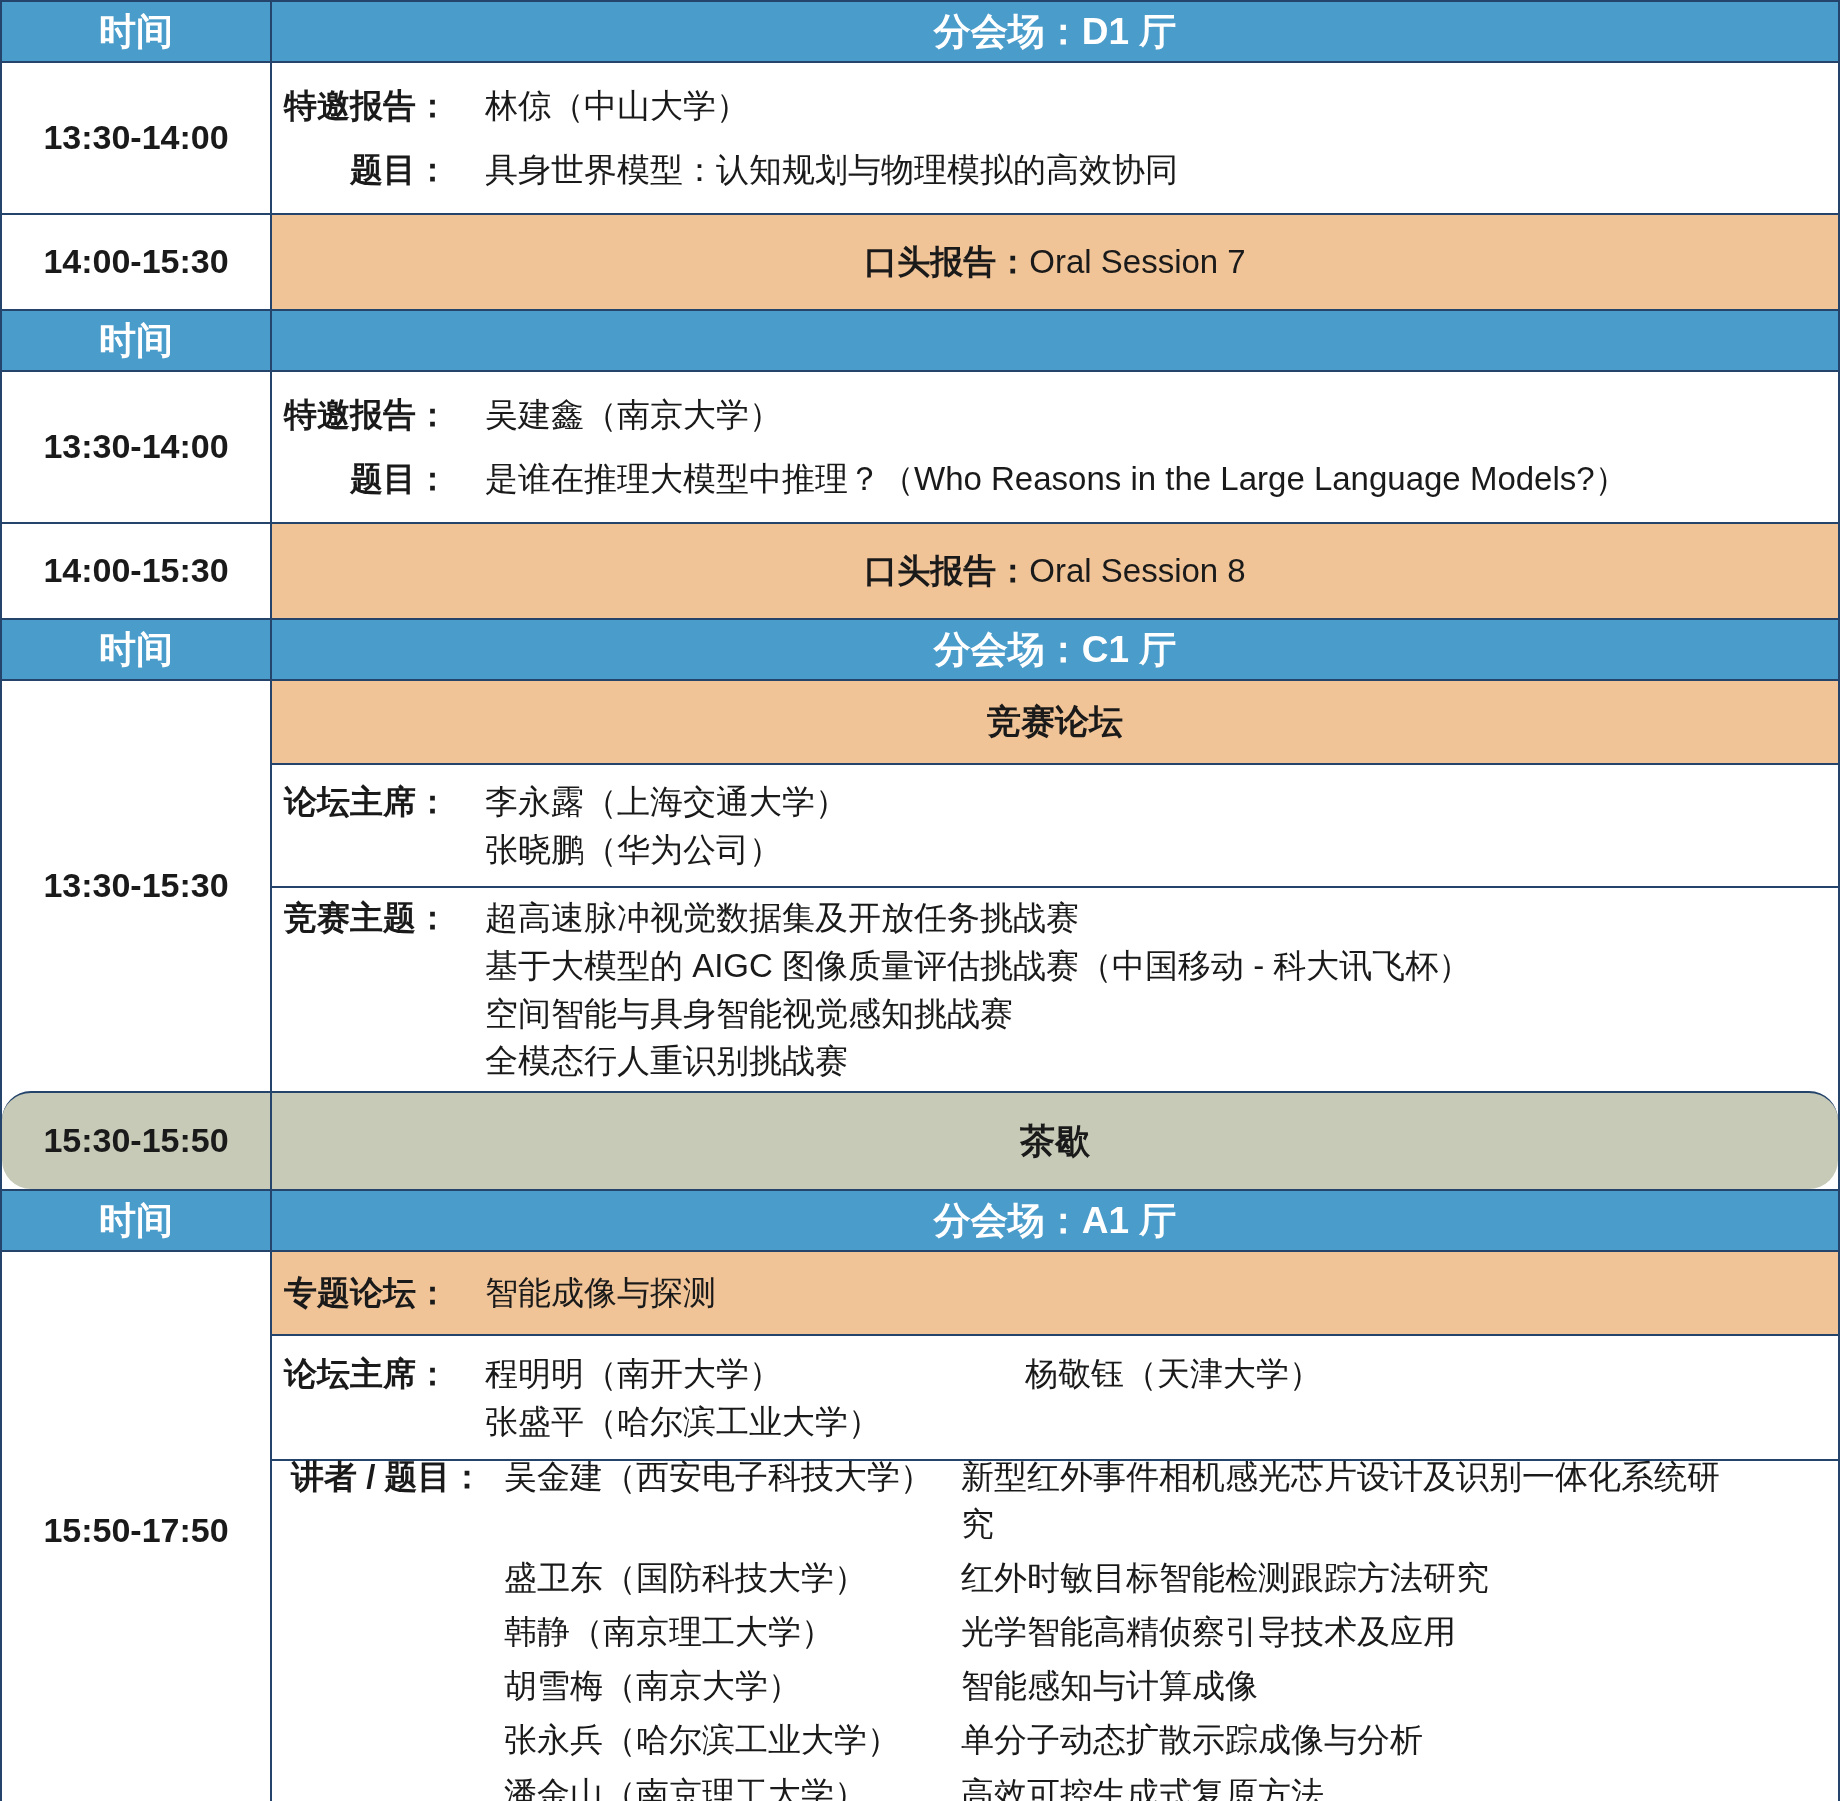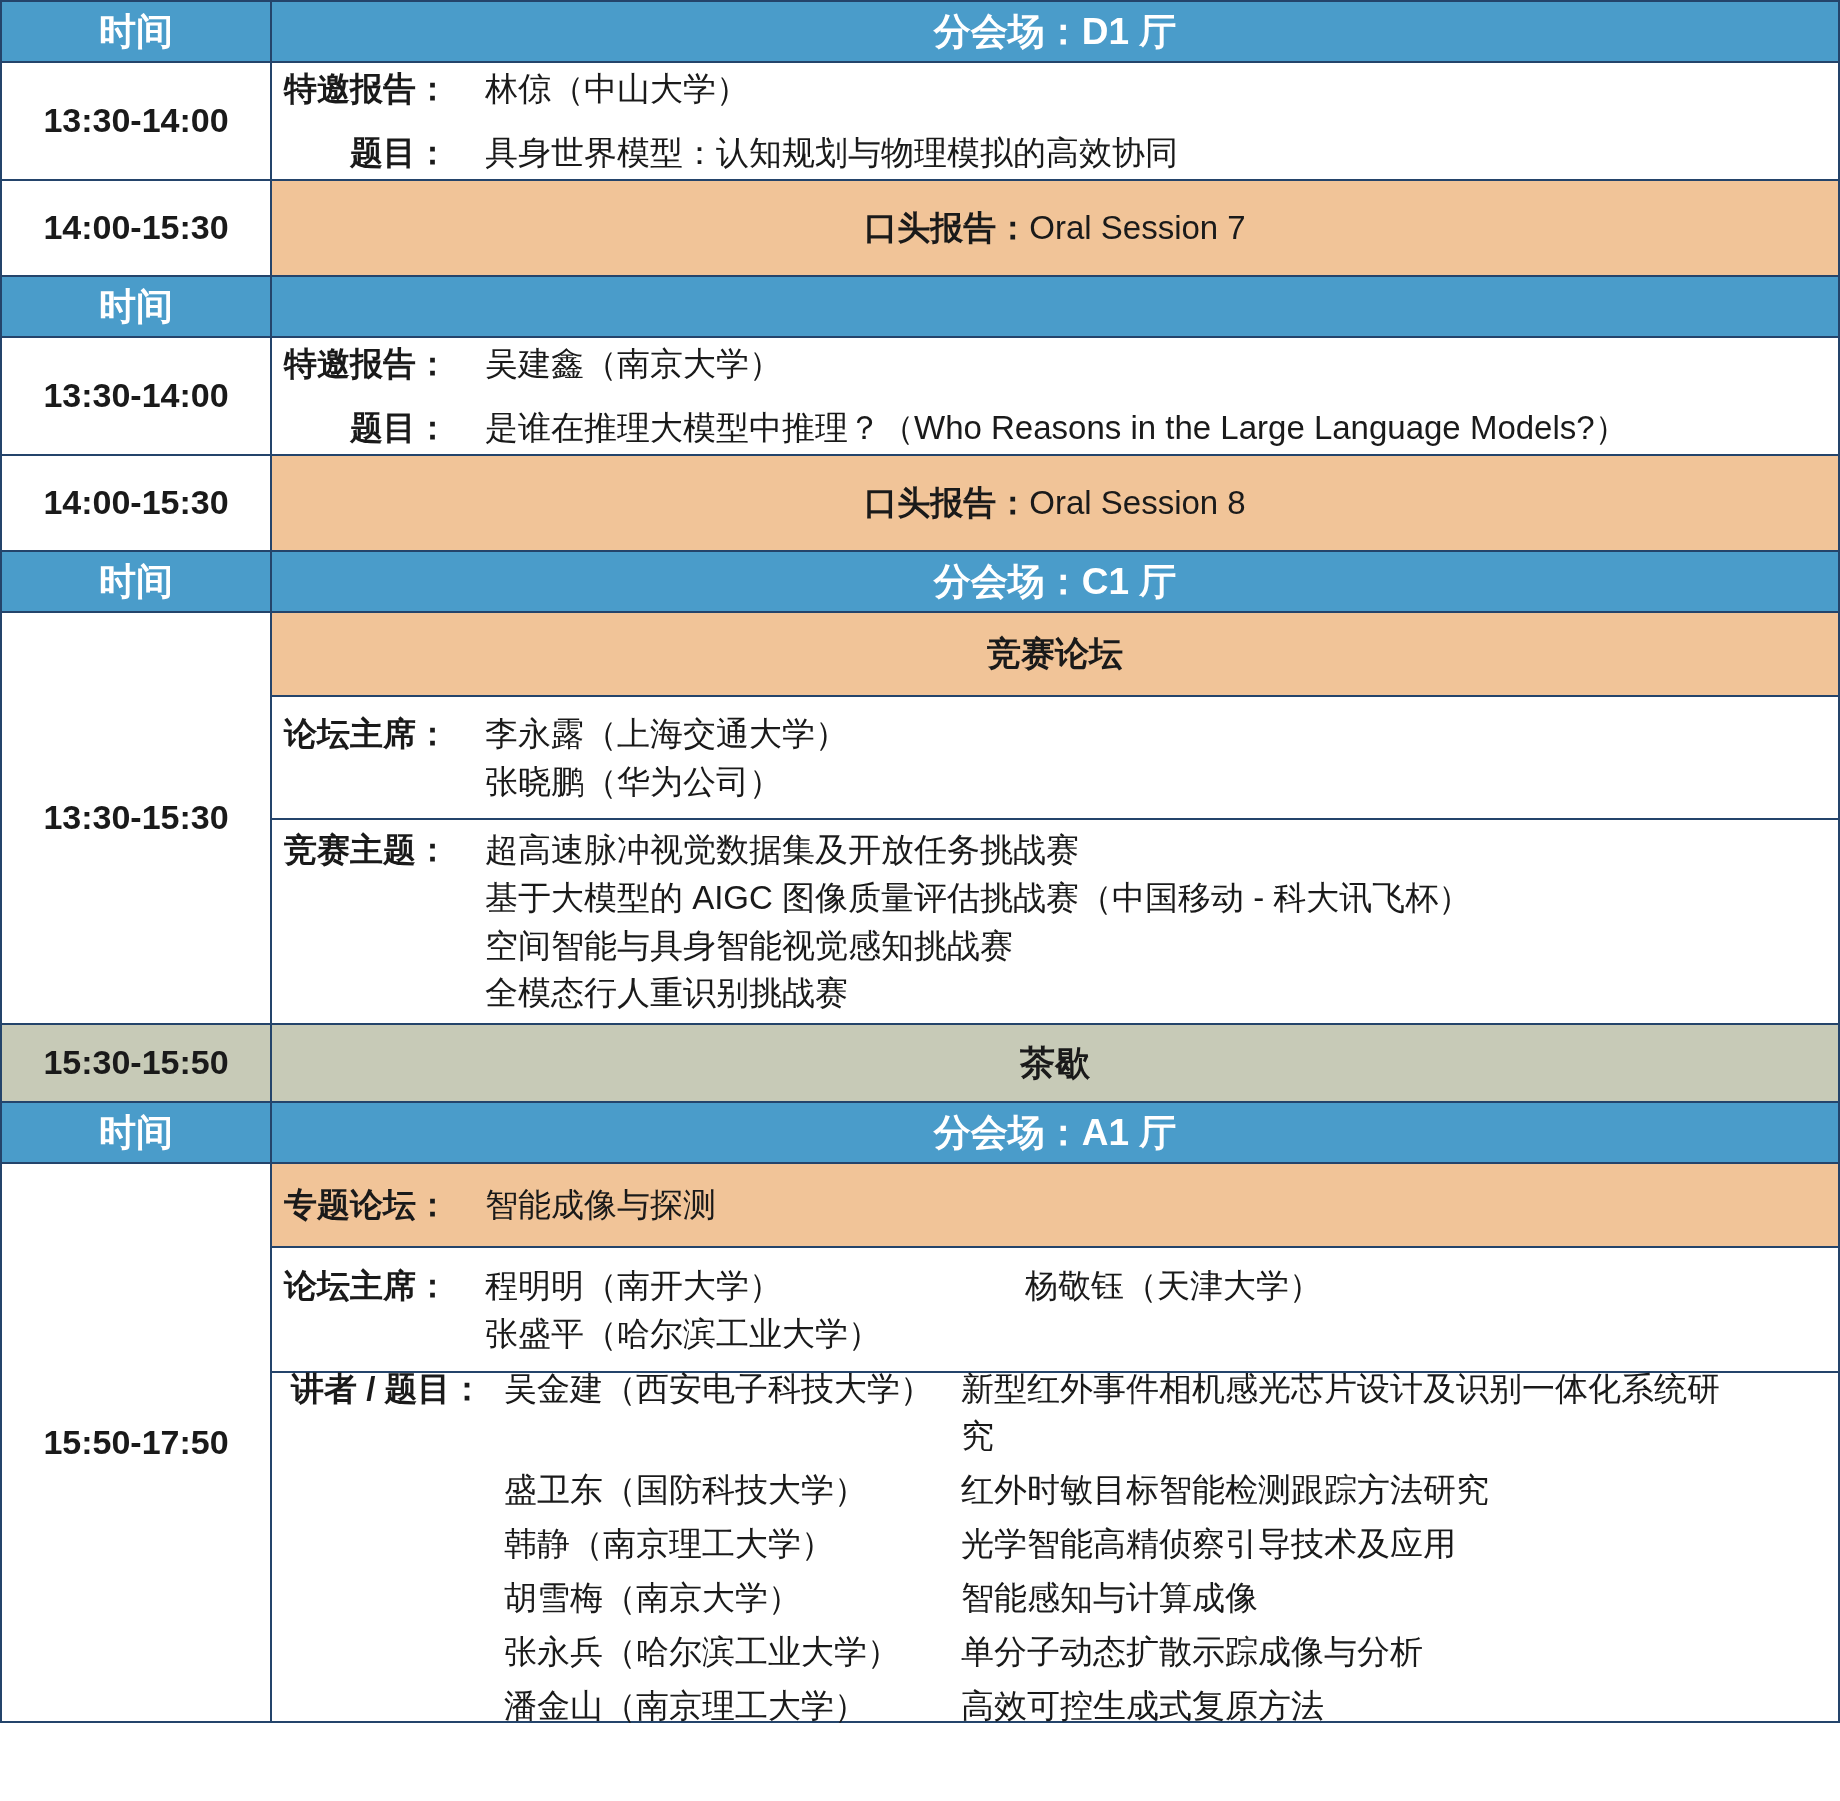--- a/index.html
+++ b/index.html
@@ -38,30 +38,30 @@
   .content-col{flex:1 1 auto;min-width:0;}
   
   .r-head{height:61px;background:var(--header-blue);}
   .r-head .time-col,.r-head .content-col{
     color:var(--header-text);
     font-weight:700;
     font-size:37px;
     display:flex;align-items:center;justify-content:center;
   }
   
-  .r-talk{height:118px;}
+  .r-talk{height:152px;}
   .r-talk .content-col{display:flex;flex-direction:column;justify-content:center;gap:16px;}
   
   .r-oral{height:96px;}
   .r-oral .content-col{
     background:var(--session-orange);
     display:flex;align-items:center;justify-content:center;
   }
   
-  .r-tea{height:78px;background:var(--tea-gray);}
+  .r-tea{height:98px;background:var(--tea-gray);border-radius:29px;}
   .r-tea .content-col{
     display:flex;align-items:center;justify-content:center;
     font-weight:700;font-size:35px;
   }
   
   .stack{display:flex;flex-direction:column;}
   .subrow{display:flex;flex-direction:column;justify-content:center;}
   .subrow + .subrow{border-top:2px solid var(--border-navy);}
   .sub-orange{background:var(--session-orange);}
   .sub-center{align-items:center;font-weight:700;font-size:34px;}

